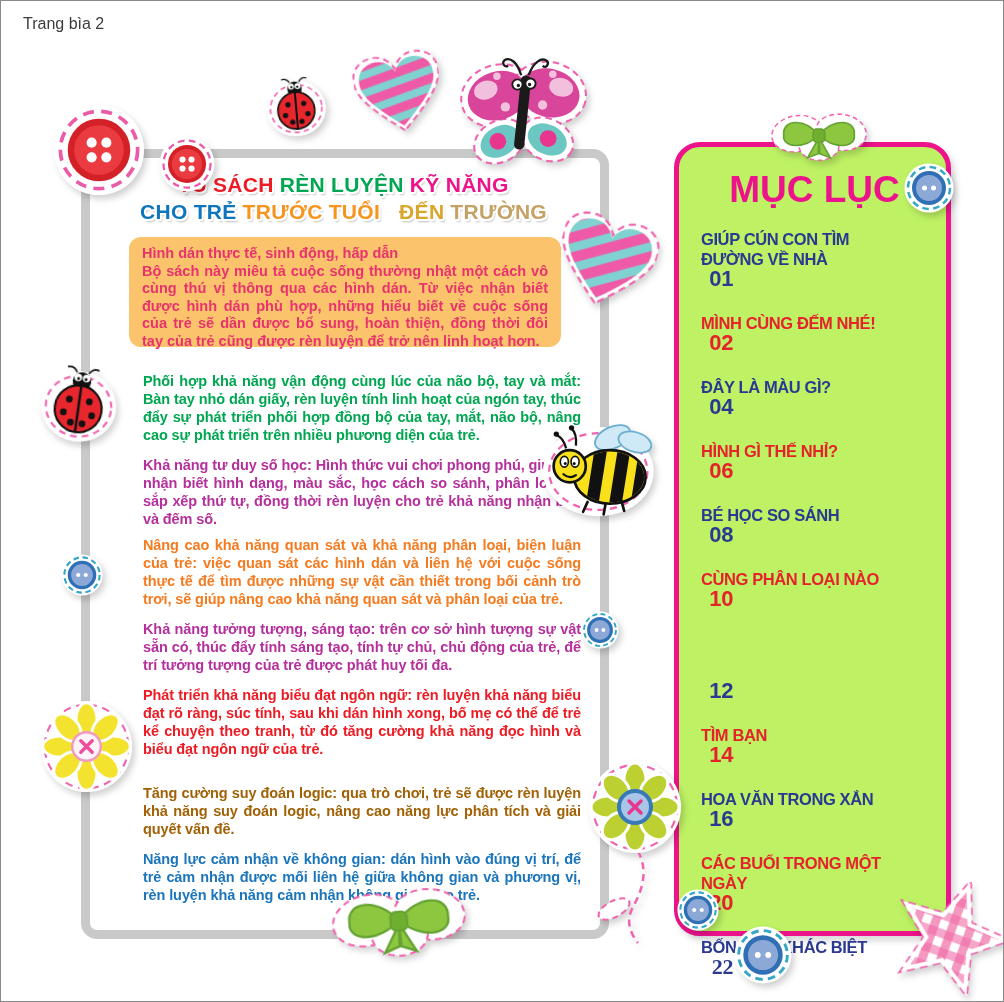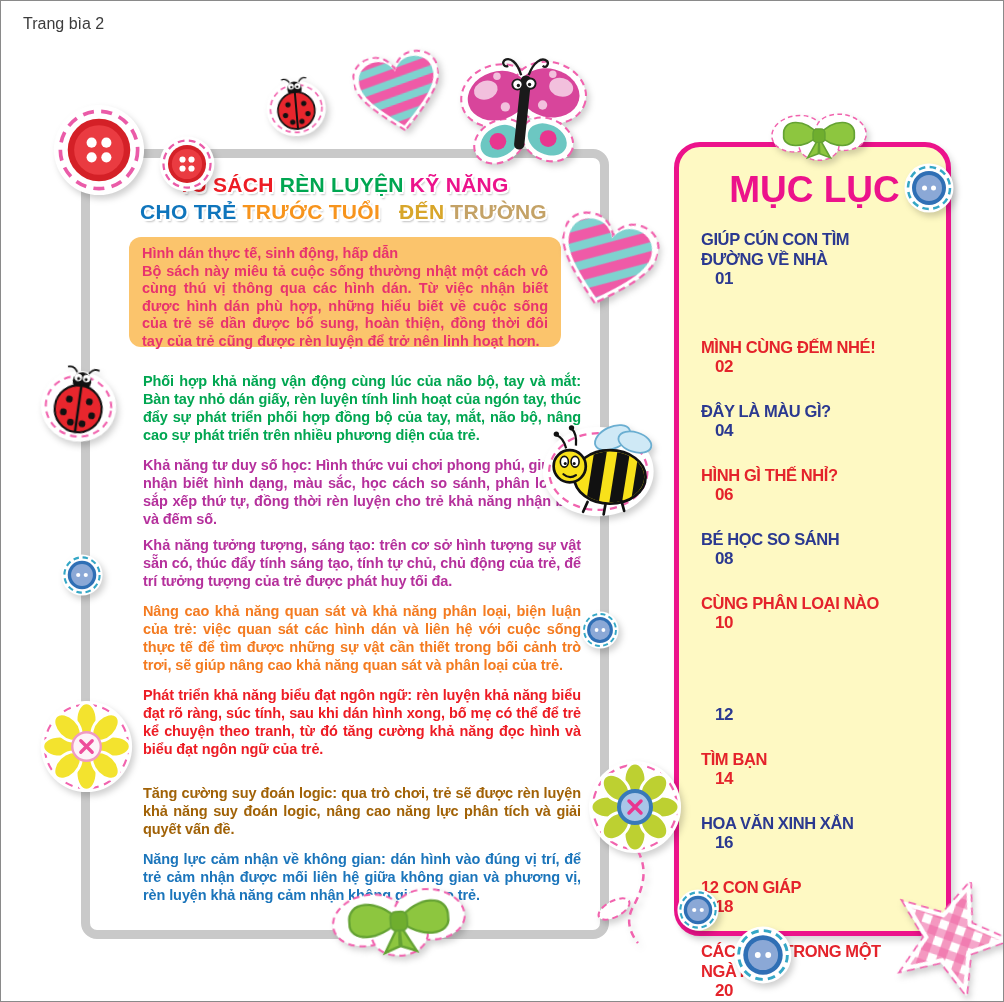--- a/index.html
+++ b/index.html
@@ -31,31 +31,31 @@
   
   .body-text{left:142px;top:371px;width:438px;z-index:3;
              font-weight:bold;font-size:14.5px;line-height:18px;text-align:justify;
              letter-spacing:-.1px;}
   .body-text p{margin:0 0 12px 0;}
   .body-text p.mb-lg{margin-bottom:26px;}
   .body-text p.mb-sm{margin-bottom:8px;}
   .p-head{display:block;text-align:left;}
 
   
-  .toc{left:673px;top:141px;width:277px;height:794px;background:#fef9c3;
+  .toc{left:673px;top:141px;width:277px;height:794px;background:#bef264;
        border:5px solid #ec138b;border-radius:26px;box-sizing:border-box;z-index:2;
        box-shadow:4px 5px 6px rgba(0,0,0,.15);padding:20px 18px 0 22px;}
   .toc-header{text-align:center;font-size:37px;font-weight:bold;color:#ec138b;
               letter-spacing:0;margin:2px 0 18px 0;}
   .toc-row{display:flex;justify-content:space-between;align-items:flex-start;
            margin-bottom:24px;font-weight:bold;font-size:16.5px;line-height:20px;
            letter-spacing:-.4px;flex-direction:column;}
   .toc-row.gap-before{margin-top:18px;}
   .toc-label{width:182px;}
-  .toc-page{width:32px;text-align:right;font-size:17px;}
+  .toc-page{width:32px;text-align:right;font-size:22px;}
 
   
   .sticker{z-index:5;filter:drop-shadow(3px 4px 3px rgba(0,0,0,.18));}
   .sticker svg{display:block;width:100%;height:100%;}
   .r-m5{transform:rotate(-5deg);} .r-8{transform:rotate(8deg);}
   .r-m10{transform:rotate(-10deg);} .r-15{transform:rotate(15deg);}
   .r-m4{transform:rotate(-4deg);} .r-12{transform:rotate(12deg);}
 </style>
 </head>
 <body>
@@ -74,35 +74,35 @@
   <div class="abs intro-box">
     <div class="head">Hình dán thực tế, sinh động, hấp dẫn</div>
     <div class="body">Bộ sách này miêu tả cuộc sống thường nhật một cách vô cùng thú vị thông qua các hình dán. Từ việc nhận biết được hình dán phù hợp, những hiểu biết về cuộc sống của trẻ sẽ dần được bổ sung, hoàn thiện, đồng thời đôi tay của trẻ cũng được rèn luyện để trở nên linh hoạt hơn.</div>
   </div>
 
   <div class="abs body-text">
     <p>
       <span style="color: rgb(0, 166, 81);">Phối hợp khả năng vận động cùng lúc của não bộ, tay và mắt: Bàn tay nhỏ dán giấy, rèn luyện tính linh hoạt của ngón tay, thúc đẩy sự phát triển phối hợp đồng bộ của tay, mắt, não bộ, nâng cao sự phát triển trên nhiều phương diện của trẻ.</span>
     </p>
     <p class="mb-sm" style="color: rgb(181, 48, 156);">Khả năng tư duy số học: Hình thức vui chơi phong phú, giúp trẻ nhận biết hình dạng, màu sắc, học cách so sánh, phân loại và sắp xếp thứ tự, đồng thời rèn luyện cho trẻ khả năng nhận biết và đếm số.</p>
+    <p style="color: rgb(244, 123, 32);">Nâng cao khả năng quan sát và khả năng phân loại, biện luận của trẻ: việc quan sát các hình dán và liên hệ với cuộc sống thực tế để tìm được những sự vật cần thiết trong bối cảnh trò trơi, sẽ giúp nâng cao khả năng quan sát và phân loại của trẻ.</p>
     <p style="color: rgb(181, 48, 156);">Khả năng tưởng tượng, sáng tạo: trên cơ sở hình tượng sự vật sẵn có, thúc đẩy tính sáng tạo, tính tự chủ, chủ động của trẻ, để trí tưởng tượng của trẻ được phát huy tối đa.</p>
-    <p style="color: rgb(244, 123, 32);">Nâng cao khả năng quan sát và khả năng phân loại, biện luận của trẻ: việc quan sát các hình dán và liên hệ với cuộc sống thực tế để tìm được những sự vật cần thiết trong bối cảnh trò trơi, sẽ giúp nâng cao khả năng quan sát và phân loại của trẻ.</p>
     <p class="mb-lg" style="color: rgb(237, 28, 36);">Phát triển khả năng biểu đạt ngôn ngữ: rèn luyện khả năng biểu đạt rõ ràng, súc tính, sau khi dán hình xong, bố mẹ có thể để trẻ kể chuyện theo tranh, từ đó tăng cường khả năng đọc hình và biểu đạt ngôn ngữ của trẻ.</p>
     <p style="color: #a16207;">Tăng cường suy đoán logic: qua trò chơi, trẻ sẽ được rèn luyện khả năng suy đoán logic, nâng cao năng lực phân tích và giải quyết vấn đề.</p>
     <p style="color: rgb(27, 117, 187);">Năng lực cảm nhận về không gian: dán hình vào đúng vị trí, để trẻ cảm nhận được mối liên hệ giữa không gian và phương vị, rèn luyện khả năng cảm nhận không gian cho trẻ.</p>
   </div>
 
   <div class="abs toc">
     <div class="toc-header">MỤC LỤC</div>
     <div class="toc-row">
         <span class="toc-label" style="color: rgb(43, 57, 144);">GIÚP CÚN CON TÌM ĐƯỜNG VỀ NHÀ</span>
         <span class="toc-page" style="color: rgb(43, 57, 144);">01</span>
       </div>
     <div class="toc-row">
-        <span class="toc-label" style="color: rgb(228, 35, 43); margin-top: 24px;">MÌNH CÙNG ĐẾM NHÉ!</span>
+        <span class="toc-label" style="color: rgb(228, 35, 43);">MÌNH CÙNG ĐẾM NHÉ!</span>
         <span class="toc-page" style="color: rgb(228, 35, 43);">02</span>
       </div>
     <div class="toc-row">
         <span class="toc-label" style="color: rgb(43, 57, 144);">ĐÂY LÀ MÀU GÌ?</span>
         <span class="toc-page" style="color: rgb(43, 57, 144);">04</span>
       </div>
     <div class="toc-row">
         <span class="toc-label" style="color: rgb(228, 35, 43);">HÌNH GÌ THẾ NHỈ?</span>
         <span class="toc-page" style="color: rgb(228, 35, 43);">06</span>
       </div>
@@ -115,26 +115,22 @@
         <span class="toc-page" style="color: rgb(228, 35, 43);">10</span>
       </div>
     <div class="toc-row">
         <span class="toc-page" style="color: rgb(43, 57, 144); margin-top: 48px;">12</span>
       </div>
     <div class="toc-row">
         <span class="toc-label" style="color: rgb(228, 35, 43);">TÌM BẠN</span>
         <span class="toc-page" style="color: rgb(228, 35, 43);">14</span>
       </div>
     <div class="toc-row">
-        <span class="toc-label" style="color: rgb(43, 57, 144);">HOA VĂN XINH XẮN</span>
+        <span class="toc-label" style="color: rgb(43, 57, 144);">HOA VĂN TRONG XẮN</span>
         <span class="toc-page" style="color: rgb(43, 57, 144);">16</span>
-      </div>
-    <div class="toc-row">
-        <span class="toc-label" style="color: rgb(228, 35, 43);">12 CON GIÁP</span>
-        <span class="toc-page" style="color: rgb(228, 35, 43);">18</span>
       </div>
     <div class="toc-row">
         <span class="toc-label" style="color: rgb(228, 35, 43);">CÁC BUỔI TRONG MỘT NGÀY</span>
         <span class="toc-page" style="color: rgb(228, 35, 43);">20</span>
       </div>
     <div class="toc-row">
         <span class="toc-label" style="color: rgb(43, 57, 144);">BỐN MÙA KHÁC BIỆT</span>
         <span class="toc-page" style="color: rgb(43, 57, 144); font-family: Liberation Serif, serif;">22</span>
       </div>
     <div class="toc-row gap-before">

